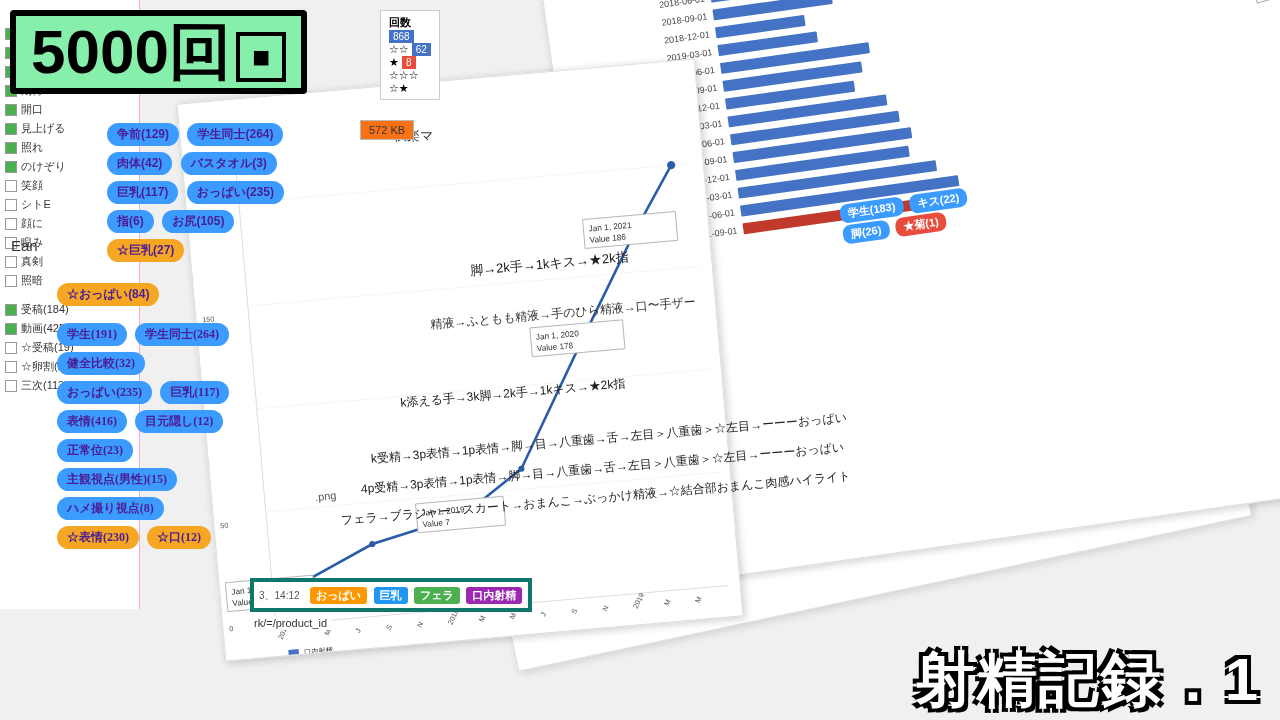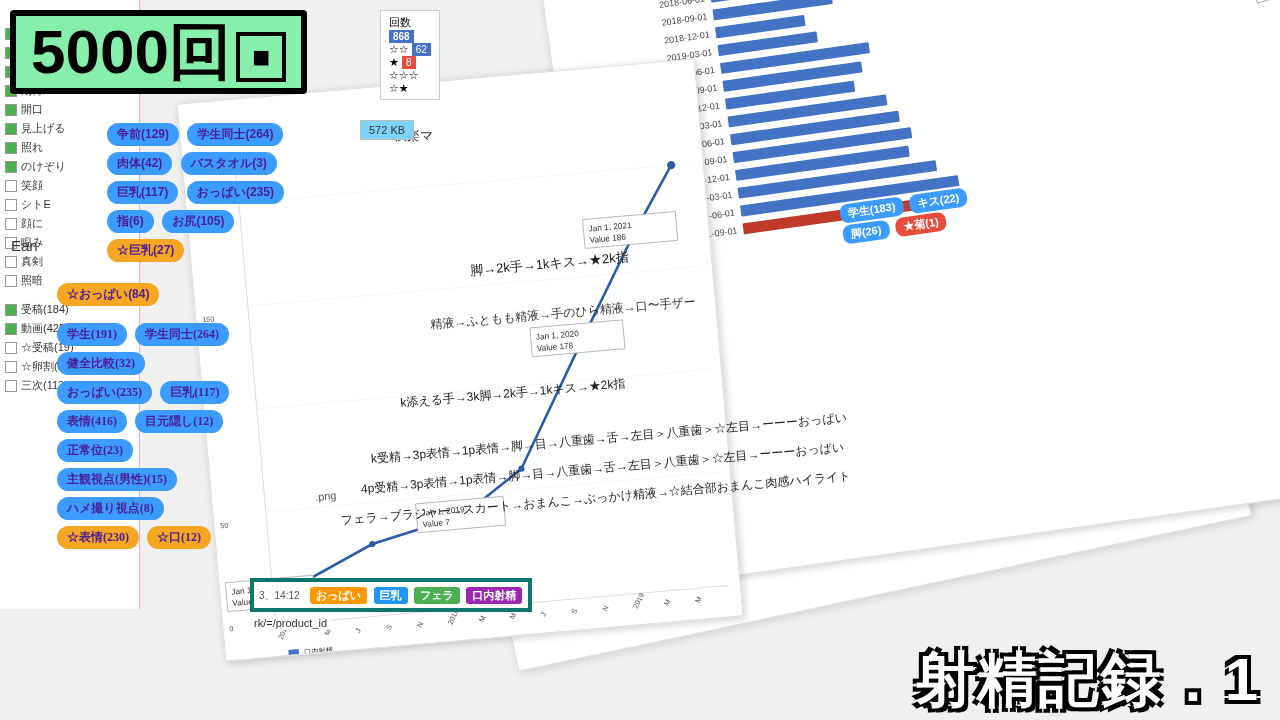--- a/index.html
+++ b/index.html
@@ -242,21 +242,21 @@
       padding: 2px 6px;
       font-size: 10px;
       color: #333;
       z-index: 20;
       transform: rotate(-8deg);
     }
 
     
     .filebox {
       position: absolute;
-      background: #7dd3fc;
+      background: #f97316;
       border: 1px solid #bbb;
       padding: 3px 8px;
       font-size: 11px;
       color: #333;
       z-index: 20;
     }
   </style>
 </head>
 <body>
 
@@ -480,23 +480,23 @@
     </div>
   </div>
 </div>
 
 <div class="title-5000">
   <span>5000回</span><span style="display:inline-block; border:4px solid #000; width:50px; height:50px; text-align:center; vertical-align:middle; margin-left:5px; font-size:30px; line-height:42px;">■</span>
 </div>
 
 <div style="position:absolute; top:10px; left:380px; z-index:20; background:#fff; border:1px solid #ccc; padding:4px 8px; font-size:11px;">
   <div style="display:flex; align-items:center; gap:5px;">
-    <span style="font-weight:normal;">回数</span>
-  </div>
-  <div style="display:flex; align-items:flex-start; gap:3px;font-weight:bold;">
+    <span style="font-weight:bold;">回数</span>
+  </div>
+  <div style="display:flex; align-items:flex-start; gap:3px;">
     <span style="background:#4472c4; color:#fff; padding:1px 4px; font-size:10px;">868</span>
   </div>
   <div style="display:flex; align-items:center; gap:3px;">
     <span>☆☆</span>
     <span style="background:#4472c4; color:#fff; padding:1px 4px; font-size:10px;">62</span>
   </div>
   <div>
     <span>★</span>
     <span style="background:#e74c3c; color:#fff; padding:1px 4px; font-size:10px;">8</span>
   </div>

